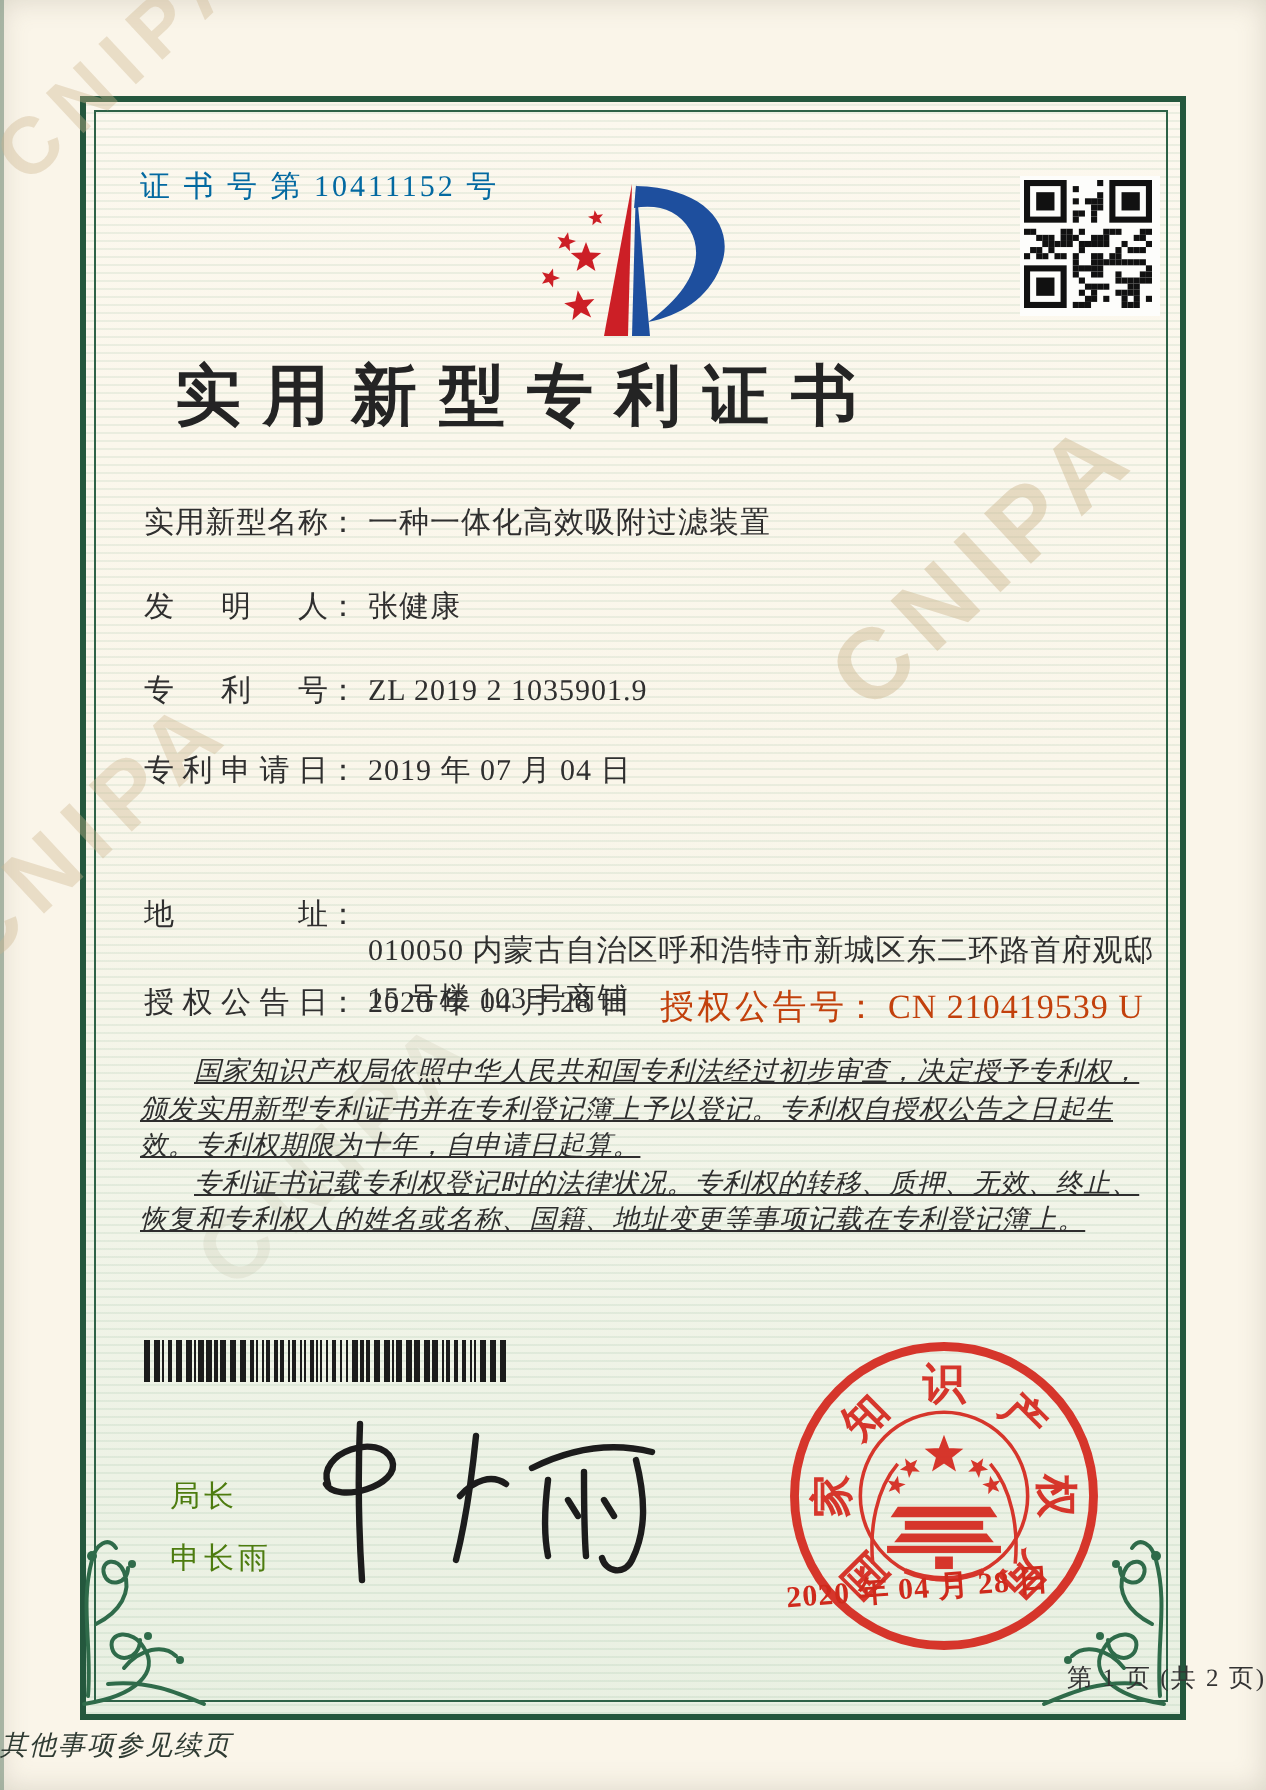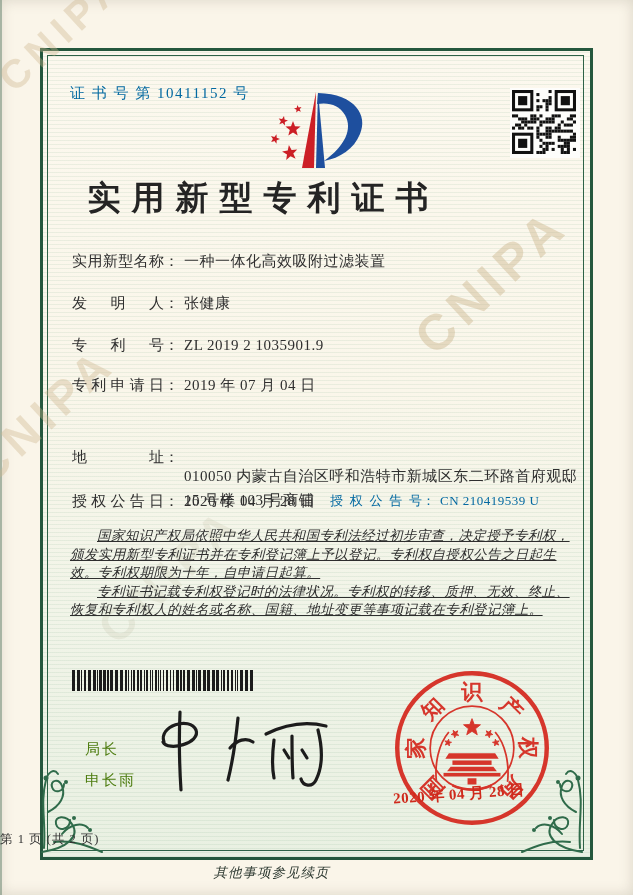--- a/index.html
+++ b/index.html
@@ -23,34 +23,34 @@
   .cert-no{position:absolute;left:70px;top:84px;font-size:15px;color:#0369a1;letter-spacing:1.5px;font-family:Liberation Serif, serif;}
   .logo{position:absolute;left:254px;top:80px;}
   .qr{position:absolute;left:510px;top:88px;width:70px;height:70px;background:#fdfdfb;padding:2px;box-sizing:border-box;}
   .title{position:absolute;left:0;width:516px;top:176px;margin:0;text-align:center;
          font-size:33px;font-weight:bold;letter-spacing:11px;text-indent:11px;color:#242424;}
   .row{position:absolute;left:72px;font-size:15px;color:#2f2f2f;}
   .flabel{display:inline-block;width:92px;text-align:justify;text-align-last:justify;}
   .colon{margin-right:5px;}
   .fvalue{letter-spacing:.5px;margin-top:16px;}
   .addr{display:inline-block;width:404px;vertical-align:top;line-height:24px;}
-  .row7b{position:absolute;left:330px;top:492px;font-size:13px;color:#0369a1;}
+  .row7b{position:absolute;left:330px;top:492px;font-size:17px;color:#c2410c;}
   .paras{position:absolute;left:70px;top:527px;width:500px;font-size:13.5px;line-height:18.6px;
          color:#2e2e2e;font-style:italic;text-decoration:underline;}
   .paras p{margin:0;text-indent:2em;letter-spacing:.4px;}
   .barcode{position:absolute;left:72px;top:670px;}
   .signer{position:absolute;left:85px;top:733px;font-family:"Liberation Sans","DejaVu Sans",sans-serif;
           font-size:15px;color:#4d7c0f;line-height:31px;letter-spacing:2px;}
   .sig{position:absolute;left:146px;top:698px;}
   .seal{position:absolute;left:383px;top:659px;width:178px;height:178px;opacity:.93;}
   .seal-date{position:absolute;left:393px;top:785px;font-size:15px;font-weight:bold;color:#cf2a1c;
              transform:rotate(-4deg);letter-spacing:.5px;}
-  .page-info{position:absolute;left:0;width:633px;top:831px;text-align:left;font-size:12.5px;
+  .page-info{position:absolute;left:0;width:633px;top:831px;text-align:right;font-size:12.5px;
              color:#333;letter-spacing:1px;}
-  .note{position:absolute;left:0;width:543px;top:864px;text-align:center;font-size:13.5px;
+  .note{position:absolute;left:0;width:543px;top:864px;text-align:left;font-size:13.5px;
         color:#2f3b33;font-style:italic;letter-spacing:1px;}
   .flourish{position:absolute;z-index:4;}
   .fl-left{left:36px;top:754px;}
   .fl-right{left:468px;top:740px;transform:scaleX(-1);}
 </style>
 </head>
 <body>
 
 <div class="page">
   <div class="inner-bg"></div>

